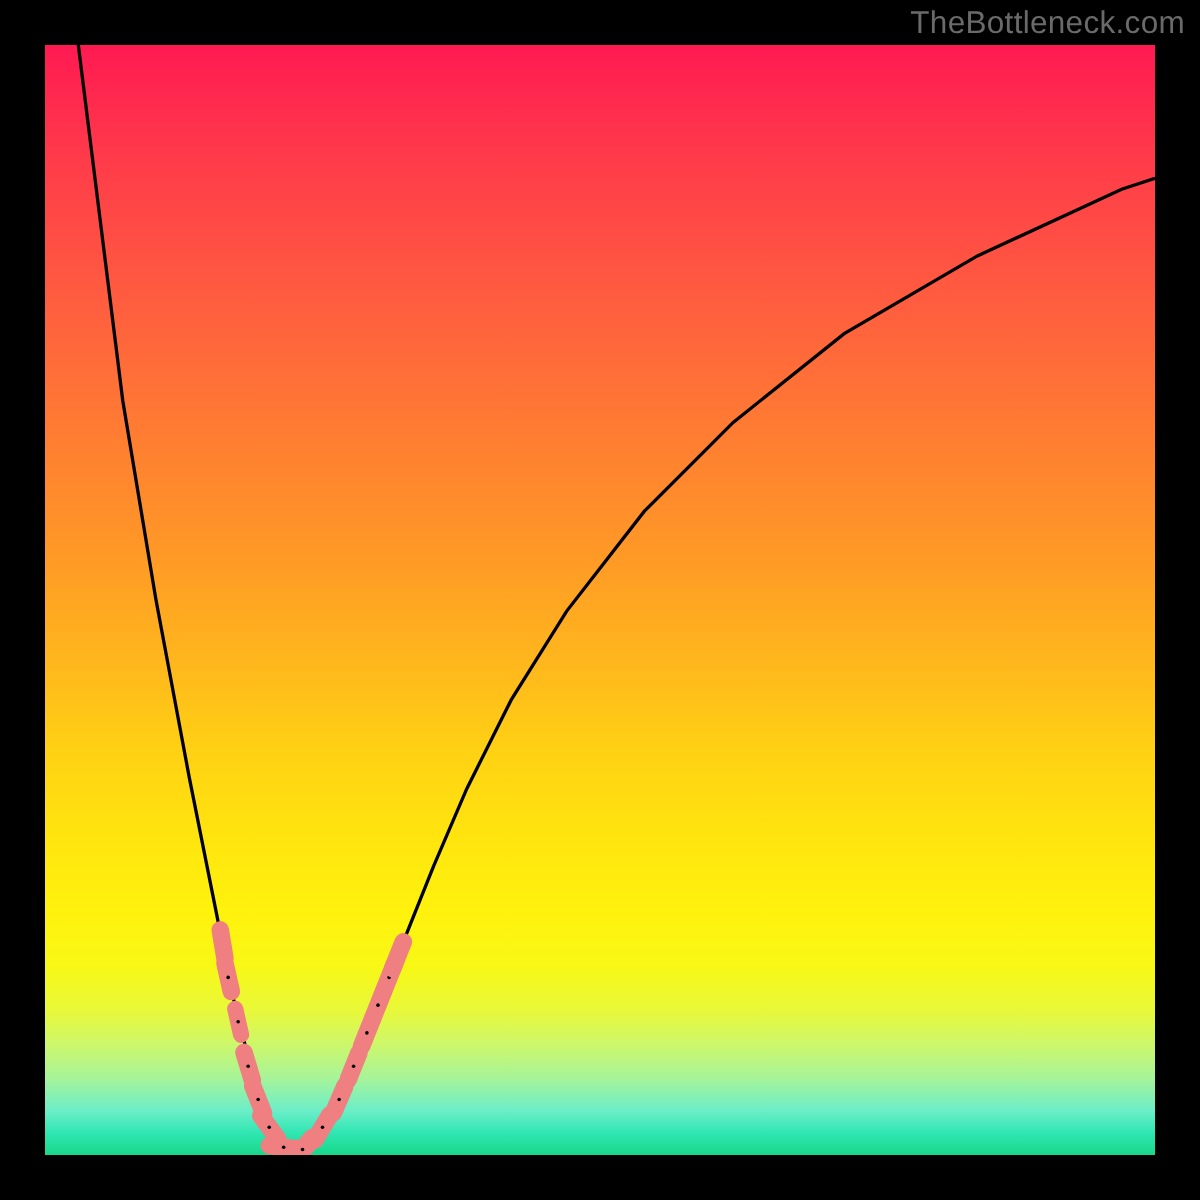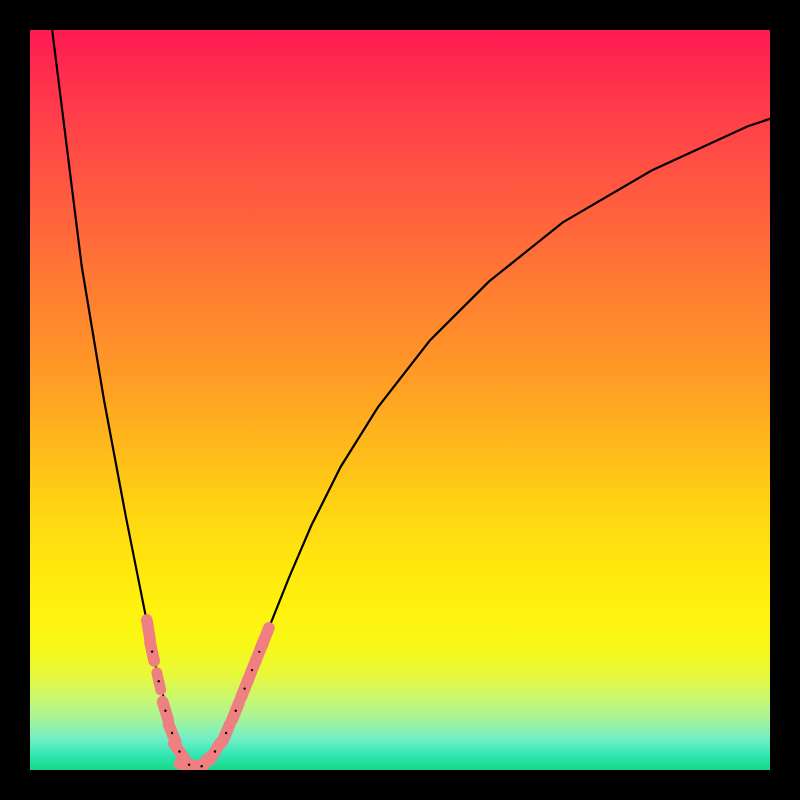--- a/index.html
+++ b/index.html
@@ -102,13 +102,14 @@
           <line x1="211.03" y1="667.53" x2="218.17" y2="649.67" stroke="#ef7f80" stroke-width="11.70" stroke-linecap="round"></line>
           <circle cx="214.60" cy="658.60" r="1.2" fill="#000000"></circle>
           <line x1="218.43" y1="649.03" x2="225.57" y2="631.17" stroke="#ef7f80" stroke-width="11.70" stroke-linecap="round"></line>
           <circle cx="222.00" cy="640.10" r="1.2" fill="#000000"></circle>
           <line x1="225.83" y1="630.53" x2="232.97" y2="612.67" stroke="#ef7f80" stroke-width="11.70" stroke-linecap="round"></line>
           <circle cx="229.40" cy="621.60" r="1.2" fill="#000000"></circle>
           <line x1="238.89" y1="597.87" x2="231.75" y2="615.73" stroke="#ef7f80" stroke-width="11.70" stroke-linecap="round"></line>
         </g>
     </svg>
   </div>
+  <div class="watermark">TheBottleneck.com</div>
 </div>
 
 </body></html>

